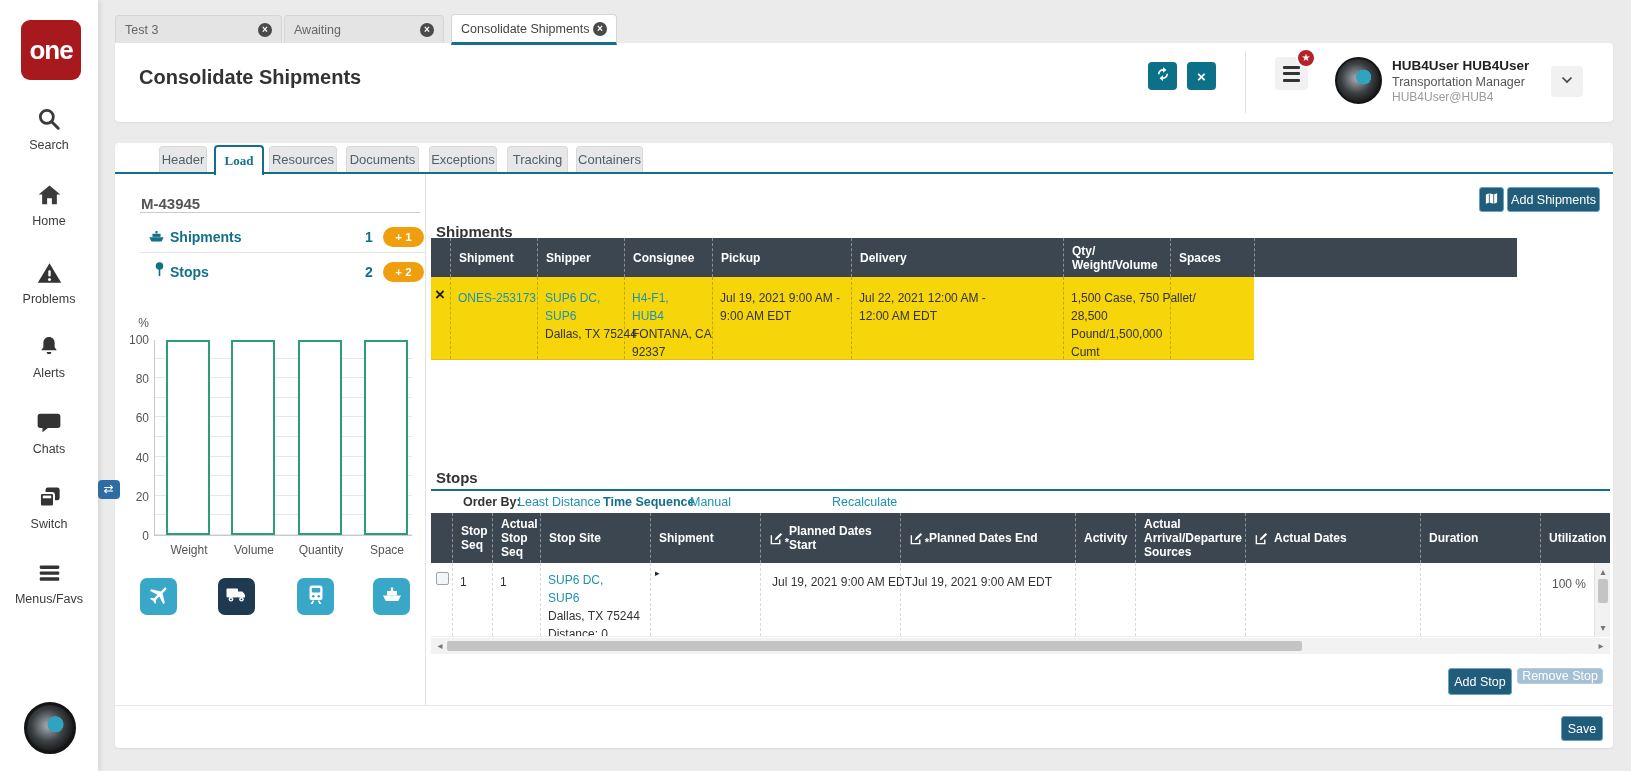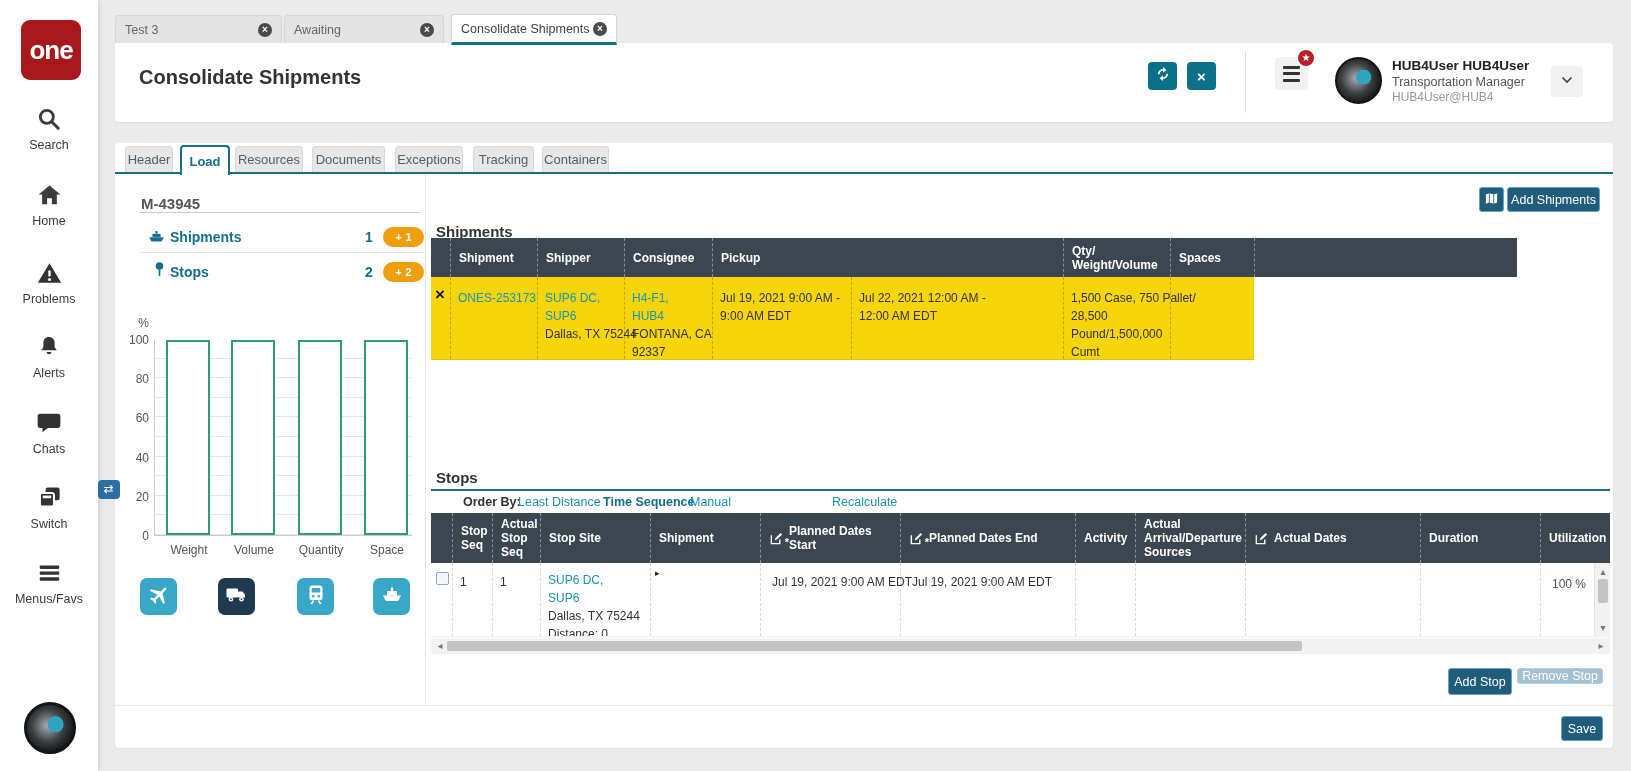--- a/index.html
+++ b/index.html
@@ -34,22 +34,22 @@
   .hdr-avatar { position:absolute; width:47px; height:47px; border-radius:50%;
     background: radial-gradient(circle at 62% 42%, #2fa3bf 0 20%, rgba(0,0,0,0) 21%), radial-gradient(circle at 45% 45%, #9aa0a6 0 6%, #3c4043 45%, #101010 78%);
     border:2px solid #141414; cursor:pointer; }
   .uname { position:absolute; font-size:13.5px; font-weight:bold; color:#222; white-space:nowrap; }
   .urole { position:absolute; font-size:12.5px; color:#555; white-space:nowrap; }
   .uid { position:absolute; font-size:12px; color:#9a9a9a; white-space:nowrap; }
   .chevbtn { position:absolute; width:32px; height:31px; background:#f1f1f1; border-radius:4px; display:flex; align-items:center; justify-content:center; cursor:pointer; }
 
   
   .card { position:absolute; left:115px; top:143px; width:1498px; height:605px; background:#fff; border-radius:4px; box-shadow:0 1px 2px rgba(0,0,0,.07); }
-  .ptab { position:absolute; top:3px; height:26px; background:#e7e7e7; border:1px solid #d9d9d9; border-bottom:none; border-radius:4px 4px 0 0; display:flex; align-items:center; justify-content:center; font-size:13px; color:#50616b; cursor:pointer; z-index:2; }
-  .ptab.active { top:2px; height:30px; background:#fff; color:#136f8a; font-weight:bold; border:2px solid #136f8a; border-bottom:none; z-index:4; }
+  .ptab { position:absolute; top:3px; height:26px; background:#e7e7e7; border:1px solid #d9d9d9; border-bottom:none; border-radius:4px 4px 0 0; display:flex; align-items:center; justify-content:center; font-size:13px; color:#50616b; cursor:pointer; z-index:2;margin-left:34px; }
+  .ptab.active { top:2px; height:30px; background:#fff; color:#136f8a; font-weight:bold; border:2px solid #136f8a; border-bottom:none; z-index:4;font-family:Liberation Serif, serif; }
   .tabline { position:absolute; left:0; top:29px; width:100%; height:2px; background:#136f8a; z-index:3; }
 
   
   .lpanel-divider { position:absolute; left:310px; top:31px; height:531px; width:0; border-left:1px solid #e3e3e3; }
   .loadid { position:absolute; left:26px; top:52px; font-size:15px; font-weight:bold; color:#555; }
   .lp-line { position:absolute; height:1px; background:#ccc; }
   .lp-row-label { position:absolute; font-size:14px; font-weight:bold; color:#136f8a; cursor:pointer; }
   .lp-count { position:absolute; font-size:14px; font-weight:bold; color:#136f8a; }
   .pill { position:absolute; width:41px; height:20px; background:#ef9e0d; border-radius:10px; color:#fff; font-size:11.5px; font-weight:bold; text-align:center; line-height:20px; }
 
@@ -343,20 +343,23 @@
         </div>
       <div class="thc" style="left:106px; width:87px;">
           <span>Shipper</span>
         </div>
       <div class="thc" style="left:193px; width:88px;">
           <span>Consignee</span>
         </div>
       <div class="thc" style="left:281px; width:139px;">
           <span>Pickup</span>
         </div>
+      <div class="thc" style="left:420px; width:212px;">
+          <span>Delivery</span>
+        </div>
       <div class="thc" style="left:632px; width:107px;">
           <span class="preline">Qty/
 Weight/Volume</span>
         </div>
       <div class="thc" style="left:739px; width:84px;">
           <span>Spaces</span>
         </div>
       <div class="thc" style="left:823px; width:263px;"></div>
     </div>
 

